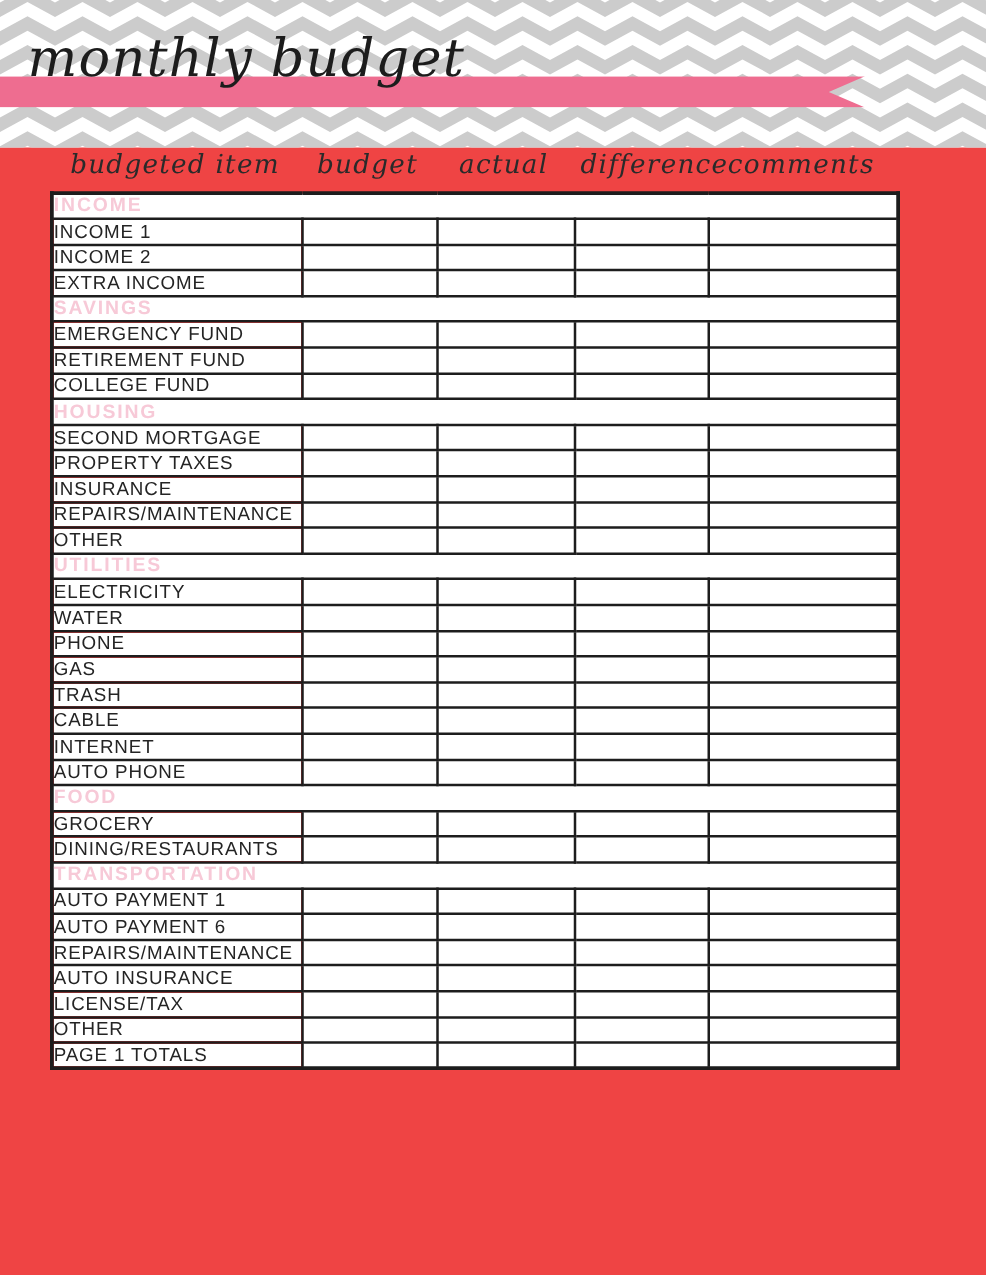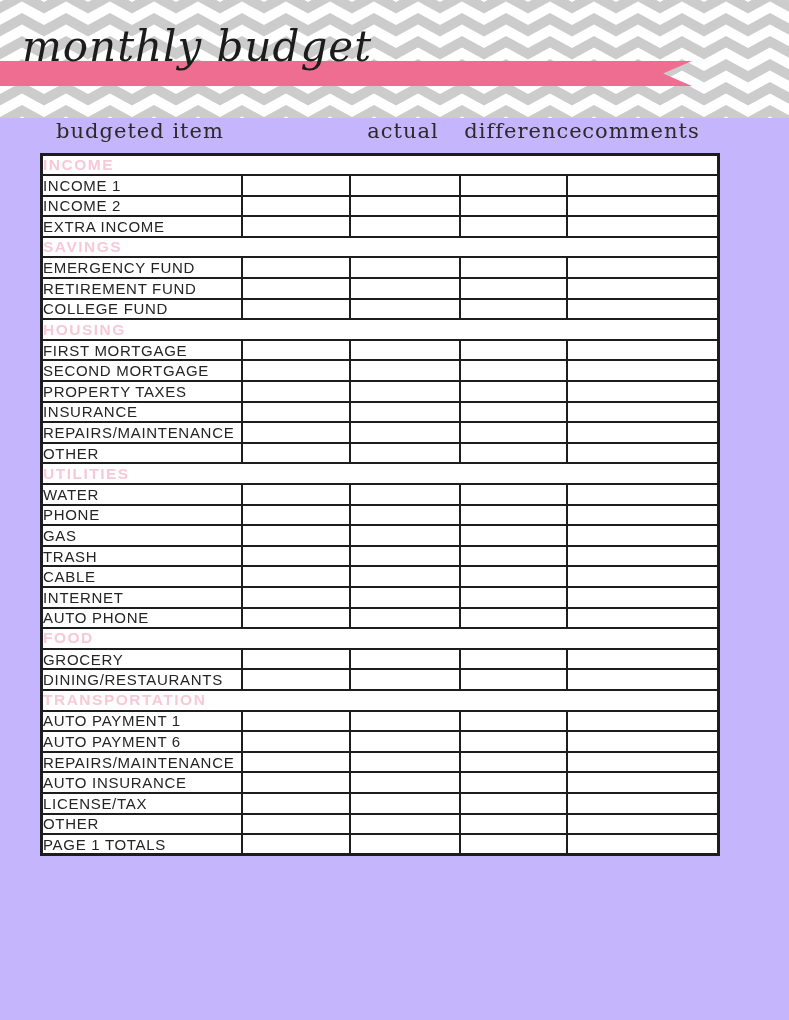--- a/index.html
+++ b/index.html
@@ -2,21 +2,21 @@
 <html style="--ribbon-pink: #ee6d90; --section-pink: #ee7093; --section-label-pink: #f7c9d7; --border-dark: #1d1d1d; --totals-gray: #c2c2c2;"><head>
 <meta charset="utf-8">
 <style>
   html, body {
     margin: 0; padding: 0;
     width: 789px; height: 1020px;
     background: #ffffff;
     overflow: hidden;
     font-family: "Liberation Sans", "DejaVu Sans", sans-serif;
   }
-  .page { position: relative; width: 789px; height: 1020px; background: #c4b5fd; }
+  .page { position: relative; width: 789px; height: 1020px; background: #ef4444; }
 
   
   .chevron-band {
     position: absolute; left: 0; top: 0;
     width: 789px; height: 118px;
     background: #ffffff;
     overflow: hidden;
   }
   .chevron-band svg { position: absolute; left: 0; top: 0; }
 
@@ -40,20 +40,21 @@
     color: #1c1c1c;
     white-space: nowrap;
   }
 
   
   .col-headers { position: absolute; top: 110px; left: 0; width: 789px; height: 42px; }
   .col-header {
     position: absolute; top: 0; height: 42px;
     display: flex; align-items: center; justify-content: center;
     font-family: "DejaVu Serif", "Liberation Serif", serif;
+    font-style: italic;
     font-size: 21px;
     color: #2a2a2a;
     letter-spacing: 1px;
     white-space: nowrap;
   }
   .col-h-0 { left: 40px;  width: 200px; }
   .col-h-1 { left: 240px; width: 108px; }
   .col-h-2 { left: 348px; width: 110px; }
   .col-h-3 { left: 470px; width: 107px; }
   .col-h-4 { left: 565px; width: 152px; }
@@ -104,20 +105,21 @@
         <path d="M0,71 L22,59 L44,71 L66,59 L88,71 L110,59 L132,71 L154,59 L176,71 L198,59 L220,71 L242,59 L264,71 L286,59 L308,71 L330,59 L352,71 L374,59 L396,71 L418,59 L440,71 L462,59 L484,71 L506,59 L528,71 L550,59 L572,71 L594,59 L616,71 L638,59 L660,71 L682,59 L704,71 L726,59 L748,71 L770,59 L792,71 L792,82.5 L770,70.5 L748,82.5 L726,70.5 L704,82.5 L682,70.5 L660,82.5 L638,70.5 L616,82.5 L594,70.5 L572,82.5 L550,70.5 L528,82.5 L506,70.5 L484,82.5 L462,70.5 L440,82.5 L418,70.5 L396,82.5 L374,70.5 L352,82.5 L330,70.5 L308,82.5 L286,70.5 L264,82.5 L242,70.5 L220,82.5 L198,70.5 L176,82.5 L154,70.5 L132,82.5 L110,70.5 L88,82.5 L66,70.5 L44,82.5 L22,70.5 L0,82.5 Z" fill="#cccccc"></path>
         <path d="M0,94 L22,82 L44,94 L66,82 L88,94 L110,82 L132,94 L154,82 L176,94 L198,82 L220,94 L242,82 L264,94 L286,82 L308,94 L330,82 L352,94 L374,82 L396,94 L418,82 L440,94 L462,82 L484,94 L506,82 L528,94 L550,82 L572,94 L594,82 L616,94 L638,82 L660,94 L682,82 L704,94 L726,82 L748,94 L770,82 L792,94 L792,105.5 L770,93.5 L748,105.5 L726,93.5 L704,105.5 L682,93.5 L660,105.5 L638,93.5 L616,105.5 L594,93.5 L572,105.5 L550,93.5 L528,105.5 L506,93.5 L484,105.5 L462,93.5 L440,105.5 L418,93.5 L396,105.5 L374,93.5 L352,105.5 L330,93.5 L308,105.5 L286,93.5 L264,105.5 L242,93.5 L220,105.5 L198,93.5 L176,105.5 L154,93.5 L132,105.5 L110,93.5 L88,105.5 L66,93.5 L44,105.5 L22,93.5 L0,105.5 Z" fill="#cccccc"></path>
         <path d="M0,117 L22,105 L44,117 L66,105 L88,117 L110,105 L132,117 L154,105 L176,117 L198,105 L220,117 L242,105 L264,117 L286,105 L308,117 L330,105 L352,117 L374,105 L396,117 L418,105 L440,117 L462,105 L484,117 L506,105 L528,117 L550,105 L572,117 L594,105 L616,117 L638,105 L660,117 L682,105 L704,117 L726,105 L748,117 L770,105 L792,117 L792,128.5 L770,116.5 L748,128.5 L726,116.5 L704,128.5 L682,116.5 L660,128.5 L638,116.5 L616,128.5 L594,116.5 L572,128.5 L550,116.5 L528,128.5 L506,116.5 L484,128.5 L462,116.5 L440,128.5 L418,116.5 L396,128.5 L374,116.5 L352,128.5 L330,116.5 L308,128.5 L286,116.5 L264,128.5 L242,116.5 L220,128.5 L198,116.5 L176,128.5 L154,116.5 L132,128.5 L110,116.5 L88,128.5 L66,116.5 L44,128.5 L22,116.5 L0,128.5 Z" fill="#cccccc"></path>
       </svg>
     <div class="ribbon"></div>
     <h1 class="title">monthly budget</h1>
   </div>
 
   <div class="col-headers">
     <span class="col-header col-h-0">budgeted item</span>
+    <span class="col-header col-h-1">budget</span>
     <span class="col-header col-h-2">actual</span>
     <span class="col-header col-h-3">difference</span>
     <span class="col-header col-h-4">comments</span>
   </div>
 
   <table class="budget">
     <colgroup>
       <col style="width:200px">
         <col style="width:108px">
         <col style="width:110px">
@@ -170,27 +172,20 @@
           <td class="item-cell">COLLEGE FUND</td>
           <td></td>
           <td></td>
           <td></td>
           <td></td>
         </tr>
         <tr>
           <td colspan="5" class="section-cell">HOUSING</td>
         </tr>
         <tr>
-          <td class="item-cell">FIRST MORTGAGE</td>
-          <td></td>
-          <td></td>
-          <td></td>
-          <td></td>
-        </tr>
-        <tr>
           <td class="item-cell">SECOND MORTGAGE</td>
           <td></td>
           <td></td>
           <td></td>
           <td></td>
         </tr>
         <tr>
           <td class="item-cell">PROPERTY TAXES</td>
           <td></td>
           <td></td>
@@ -213,20 +208,27 @@
         </tr>
         <tr>
           <td class="item-cell">OTHER</td>
           <td></td>
           <td></td>
           <td></td>
           <td></td>
         </tr>
         <tr>
           <td colspan="5" class="section-cell">UTILITIES</td>
+        </tr>
+        <tr>
+          <td class="item-cell">ELECTRICITY</td>
+          <td></td>
+          <td></td>
+          <td></td>
+          <td></td>
         </tr>
         <tr>
           <td class="item-cell">WATER</td>
           <td></td>
           <td></td>
           <td></td>
           <td></td>
         </tr>
         <tr>
           <td class="item-cell">PHONE</td>

